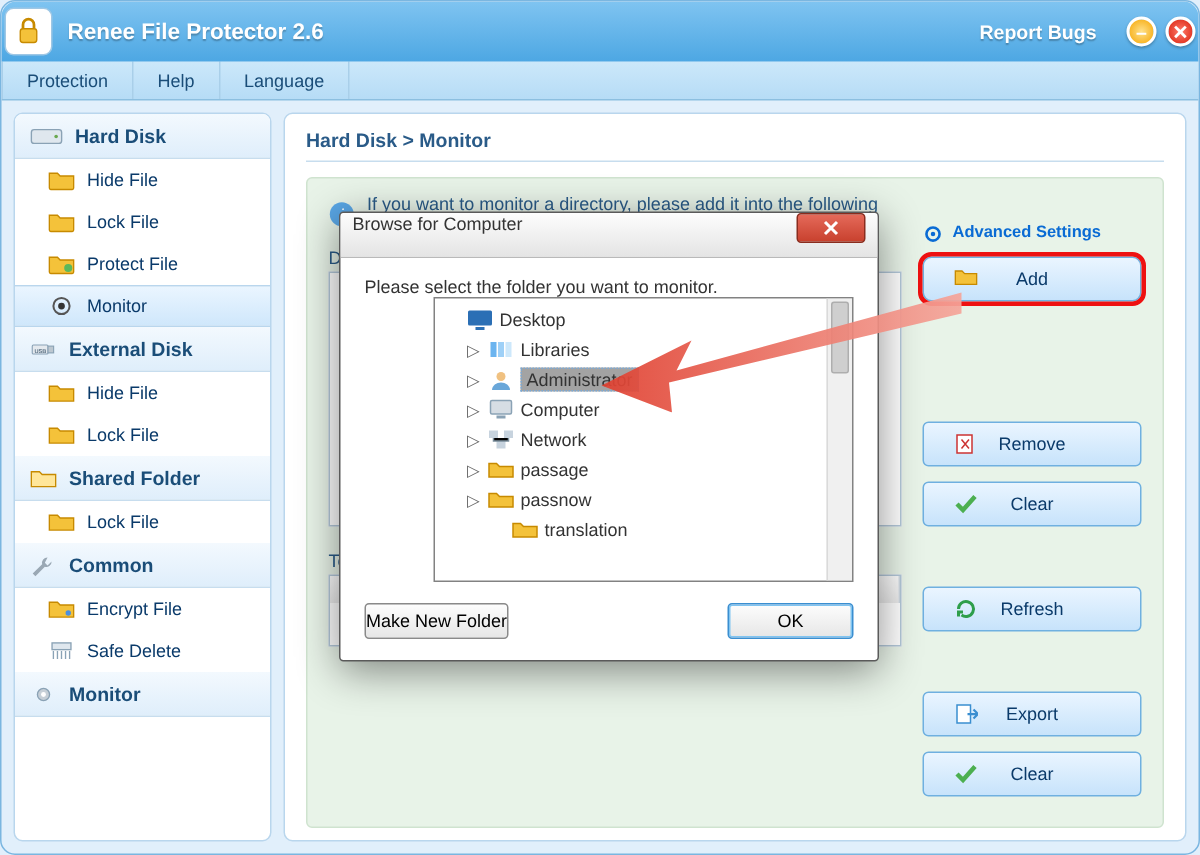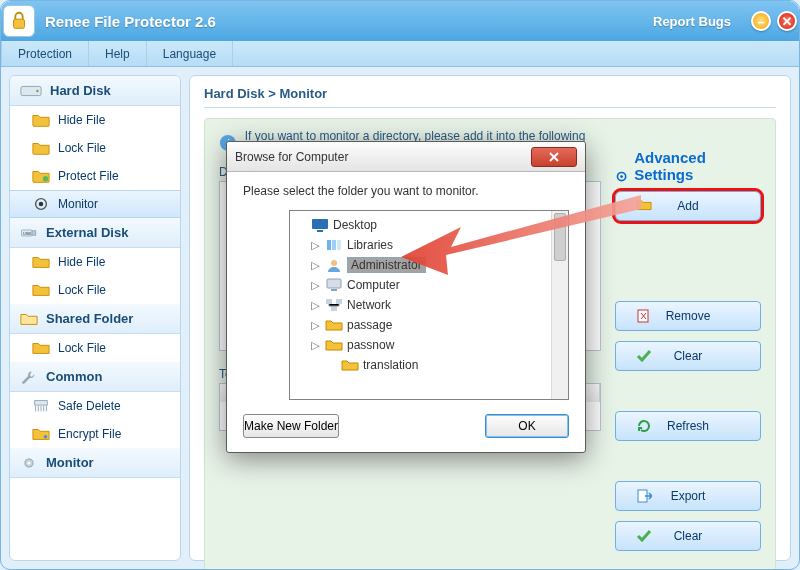--- a/index.html
+++ b/index.html
@@ -39,34 +39,34 @@
   .inner-left { flex: 1; font-size: 12px; color: #2a5b88; }
   .info-row { display: flex; align-items: center; gap: 8px; margin-bottom: 8px; }
   .info-row .info-icon { width: 18px; height: 18px; }
   .label { font-size: 12px; color: #2a5b88; margin-top: 6px; }
   .list-box { height: 170px; background: #fff; border: 1px solid #b3c8d9; margin-top: 2px; }
   .to-view { margin-top: 16px; font-size: 12px; color: #2a5b88; }
   .time-box { height: 48px; background: #fff; border: 1px solid #b3c8d9; margin-top: 2px; display:flex; }
   .time-hdr-cell{ font-size:11px; padding:2px 6px; border-right:1px solid #cfd9e2; background:linear-gradient(#fdfdfd,#ebebeb); height:18px;}
 
   .inner-right { width: 160px; padding-left: 14px; display: flex; flex-direction: column; }
-  .adv { color: #0a6bd4; font-weight: bold; font-size: 15px; display: flex; align-items: flex-end; gap: 6px; margin-bottom: 8px; margin-top: 20px; cursor: pointer; }
+  .adv { color: #0a6bd4; font-weight: bold; font-size: 11px; display: flex; align-items: flex-start; gap: 6px; margin-bottom: 8px; margin-top: 20px; cursor: pointer; }
   .action-btn { height: 30px; background: linear-gradient(#eaf5ff,#c7e3fb); border: 1px solid #6fb0e0; border-radius: 4px; display: flex; align-items: center; gap: 10px; padding: 0 12px; font-size: 12px; color: #0a3a6a; margin-bottom: 10px; cursor: pointer; justify-content: center; }
   .action-btn .bi { width: 16px; height: 16px; position:absolute; left:20px;}
   .action-btn { position: relative; }
   .highlight { outline: 3px solid #e11; outline-offset: 0; border-radius: 6px; }
 
   
   .dialog { position: absolute; left: 225px; top: 140px; width: 360px; background: #fff; border: 1px solid #5a5a5a; box-shadow: 0 6px 28px rgba(0,0,0,.45); border-radius: 3px; z-index: 50; }
-  .dlg-title { height: 30px; background: linear-gradient(#fdfdfd,#e4e4e4); display: flex; align-items: center; padding: 0 8px; font-size: 12px; color: #333; border-bottom: 1px solid #b9b9b9; border-radius: 3px 3px 0 0; }
+  .dlg-title { height: 30px; background: linear-gradient(#fdfdfd,#e4e4e4); display: flex; align-items: flex-start; padding: 0 8px; font-size: 12px; color: #333; border-bottom: 1px solid #b9b9b9; border-radius: 3px 3px 0 0; }
   .dlg-title .flex { flex:1; }
   .dlg-close { width: 46px; height: 20px; background: linear-gradient(#e56a5a,#c8412e); border: 1px solid #8a2c1e; border-radius: 3px; display:flex; align-items:center; justify-content:center; cursor:pointer; }
   .dlg-close svg { width: 12px; height: 12px; }
   .dlg-body { padding: 12px 16px 14px; font-size: 12px; color: #333; }
-  .dlg-msg { margin-bottom: 12px; }
+  .dlg-msg { }
   .tree { border: 1px solid #828282; height: 190px; overflow: auto; padding: 4px 2px; background: #fff; position: relative; margin-left: 46px; }
   .tree-row { display: flex; align-items: center; height: 20px; font-size: 12px; gap: 4px; padding-left: 4px; cursor: pointer; white-space: nowrap; }
   .tree-row.sel span.lbl { background: #a3a3a3; border: 1px dotted #7aa9d6; padding: 0 3px; }
   .tw { width: 11px; height: 11px; display:inline-flex; align-items:center; justify-content:center; color:#666; font-size:11px; }
   .ti { width: 18px; height: 16px; display:inline-flex; align-items:center; justify-content:center; }
   .indent1 { padding-left: 18px; }
   .indent2 { padding-left: 34px; }
   .dlg-buttons { display: flex; gap: 10px; margin-top: 14px; align-items: center; }
   .dlg-buttons .spacer { flex:1; }
   .dlg-btn { min-width: 84px; height: 24px; font-size: 12px; border: 1px solid #8a8a8a; background: linear-gradient(#fdfdfd,#e6e6e6); border-radius: 3px; cursor: pointer; }
@@ -171,31 +171,31 @@
     </div>
 
     <div class="side-header">
       <span class="icon"><svg viewBox="0 0 20 16">
             <path d="M13 2a4 4 0 0 0-4 5L2 14l2 2 7-7a4 4 0 0 0 5-4l-3 3-2-2z" fill="#9aa8b4"></path>
           </svg></span>
       <span>Common</span>
     </div>
     <div class="side-item">
       <span class="icon"><svg viewBox="0 0 20 16">
+            <path d="M1 3h6l2 2h10v9H1z" fill="#f4c23a" stroke="#c78a00"></path>
+            <circle cx="15" cy="11" r="2" fill="#4b8fe0"></circle>
+          </svg></span>
+      <span>Encrypt File</span>
+    </div>
+    <div class="side-item">
+      <span class="icon"><svg viewBox="0 0 20 16">
             <rect x="3" y="2" width="14" height="5" fill="#dfe7ee" stroke="#8aa2b5"></rect>
             <path d="M4 8v6M7 8v6M10 8v6M13 8v6M16 8v6" stroke="#8aa2b5"></path>
           </svg></span>
       <span>Safe Delete</span>
-    </div>
-    <div class="side-item">
-      <span class="icon"><svg viewBox="0 0 20 16">
-            <path d="M1 3h6l2 2h10v9H1z" fill="#f4c23a" stroke="#c78a00"></path>
-            <circle cx="15" cy="11" r="2" fill="#4b8fe0"></circle>
-          </svg></span>
-      <span>Encrypt File</span>
     </div>
 
     <div class="side-header">
       <span class="icon"><svg viewBox="0 0 20 16">
             <circle cx="10" cy="8" r="4.5" fill="#c6cfd7" stroke="#8aa2b5"></circle>
             <circle cx="10" cy="8" r="1.8" fill="#fff"></circle>
           </svg></span>
       <span>Monitor</span>
     </div>
   </div>

